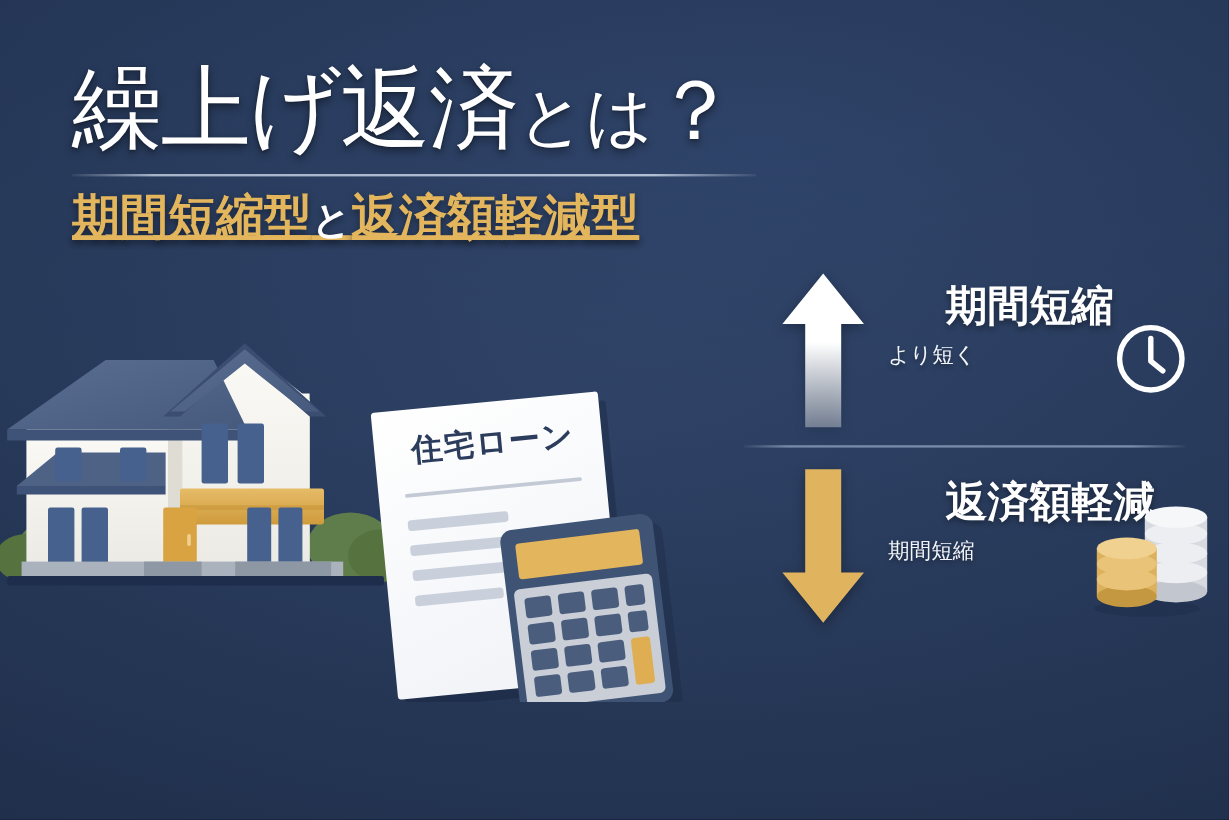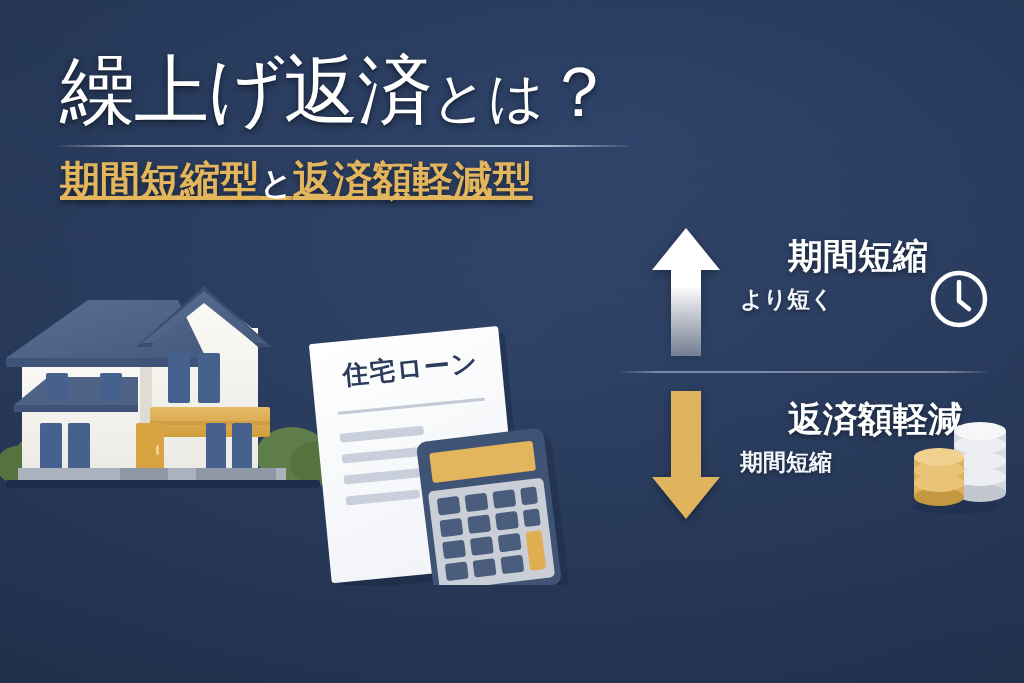--- a/index.html
+++ b/index.html
@@ -44,21 +44,21 @@
   .arrow svg{display:block;width:72px;height:132px;
     filter:drop-shadow(0 3px 5px rgba(0,0,0,0.32));}
 
   .rtext{position:absolute;left:128px;top:16px;}
   .rtitle{
     font-size:35px;font-weight:bold;color:#ffffff;white-space:nowrap;line-height:1.05;
     text-shadow:0 2px 5px rgba(0,0,0,0.45);
     margin-left:48px;
   }
   .rsub{
-    margin-top:9px;font-size:23px;font-weight:bold;color:#f2f5fa;white-space:nowrap;
+    margin-top:9px;font-size:18px;font-weight:normal;color:#f2f5fa;white-space:nowrap;
     text-shadow:0 2px 4px rgba(0,0,0,0.4);
   }
 
   .panel-rule{
     position:absolute;left:8px;top:149px;width:368px;height:2px;
     background:linear-gradient(to right, rgba(255,255,255,0.03) 0%, rgba(186,203,229,0.52) 10%, rgba(186,203,229,0.55) 88%, rgba(255,255,255,0.03) 100%);
   }
 
   .clock{position:absolute;left:316px;top:46px;width:62px;height:62px;}
   .coins{position:absolute;left:300px;top:20px;width:96px;height:110px;}

